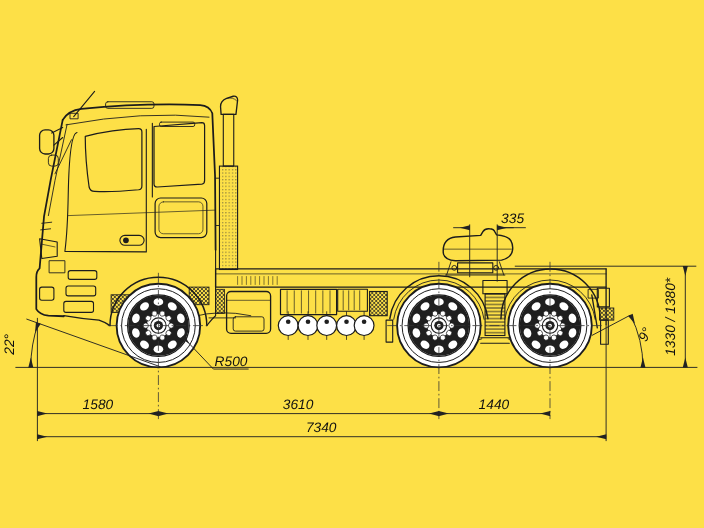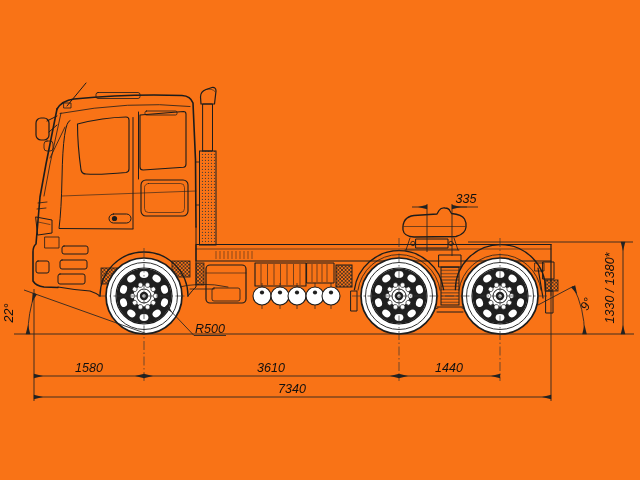--- a/index.html
+++ b/index.html
@@ -1,16 +1,16 @@
 <!DOCTYPE html>
 <html><head>
 <meta charset="utf-8">
 <style>
   html,body{margin:0;padding:0;background:#fff;}
-  #stage{width:640px;height:480px;background:#f97316;position:relative;overflow:hidden;}
+  #stage{width:640px;height:480px;background:#fde047;position:relative;overflow:hidden;}
   svg{display:block;}
   .ln{fill:none;stroke:#1c1c1c;stroke-linecap:round;stroke-linejoin:round;}
   .w16{stroke-width:1.6}.w13{stroke-width:1.3}.w12{stroke-width:1.2}
   .w11{stroke-width:1.1}.w10{stroke-width:1}.w08{stroke-width:.8}.w06{stroke-width:.6}
   .dim{fill:none;stroke:#222;stroke-width:.85;stroke-linecap:butt;}
   .cl{fill:none;stroke:#333;stroke-width:.7;stroke-dasharray:9 2.5 1.5 2.5;}
   text.t{font:italic 12.5px "Liberation Sans", sans-serif;fill:#101010;}
 </style>
 </head>
 <body>

